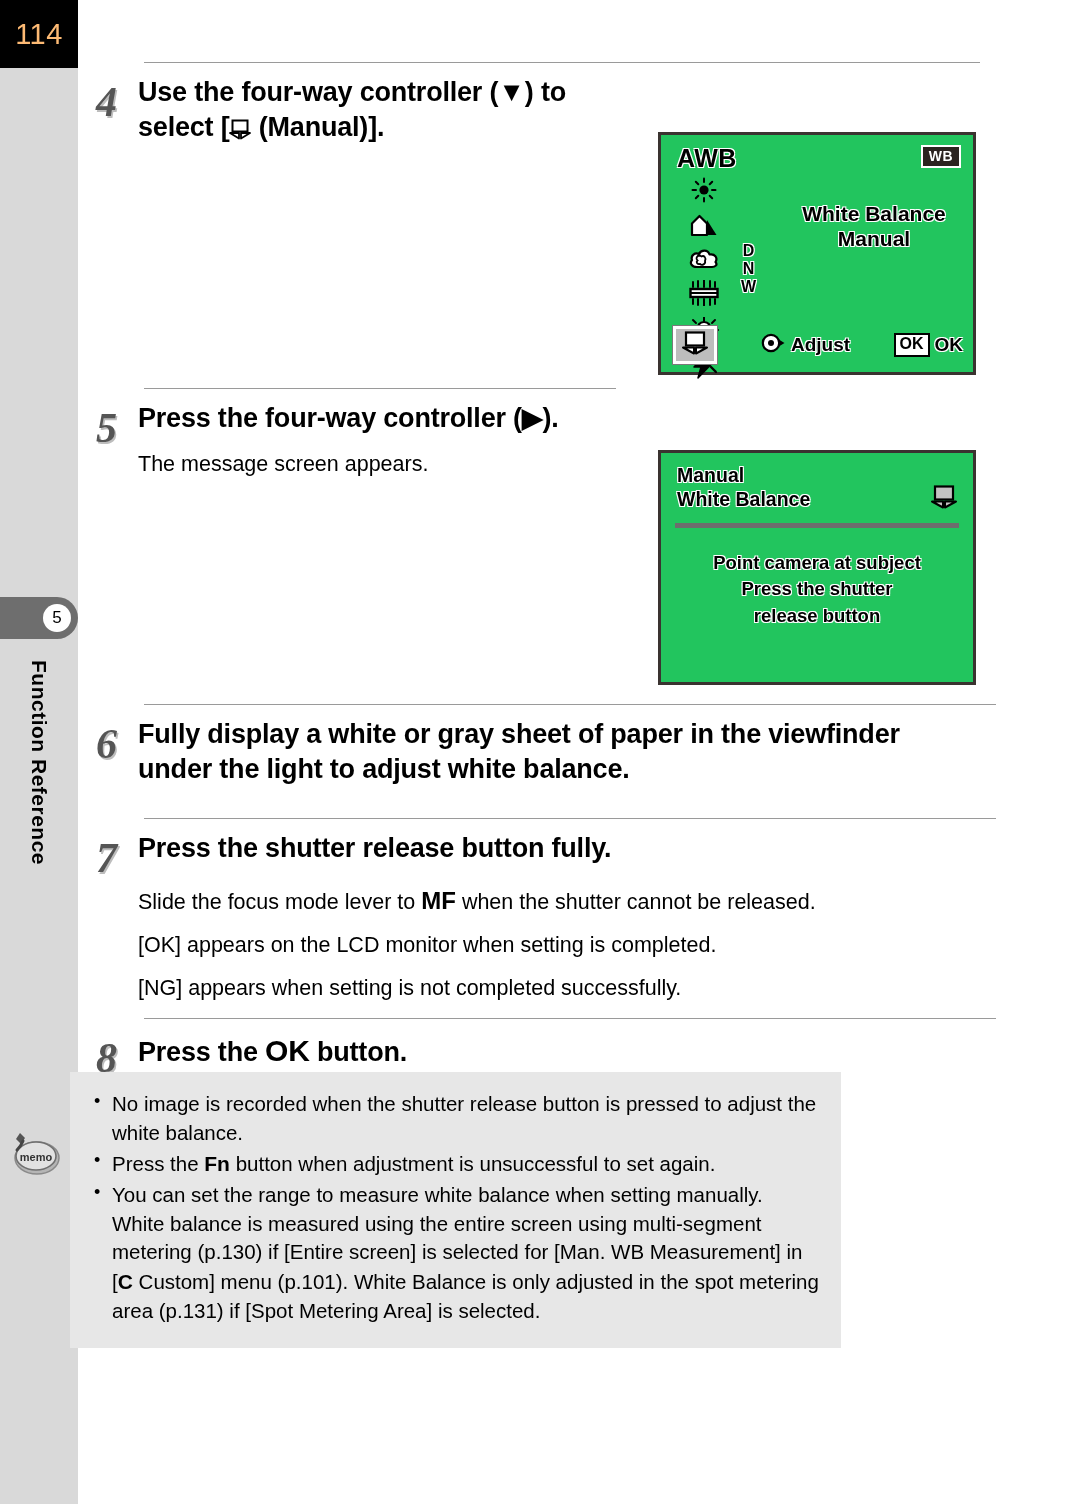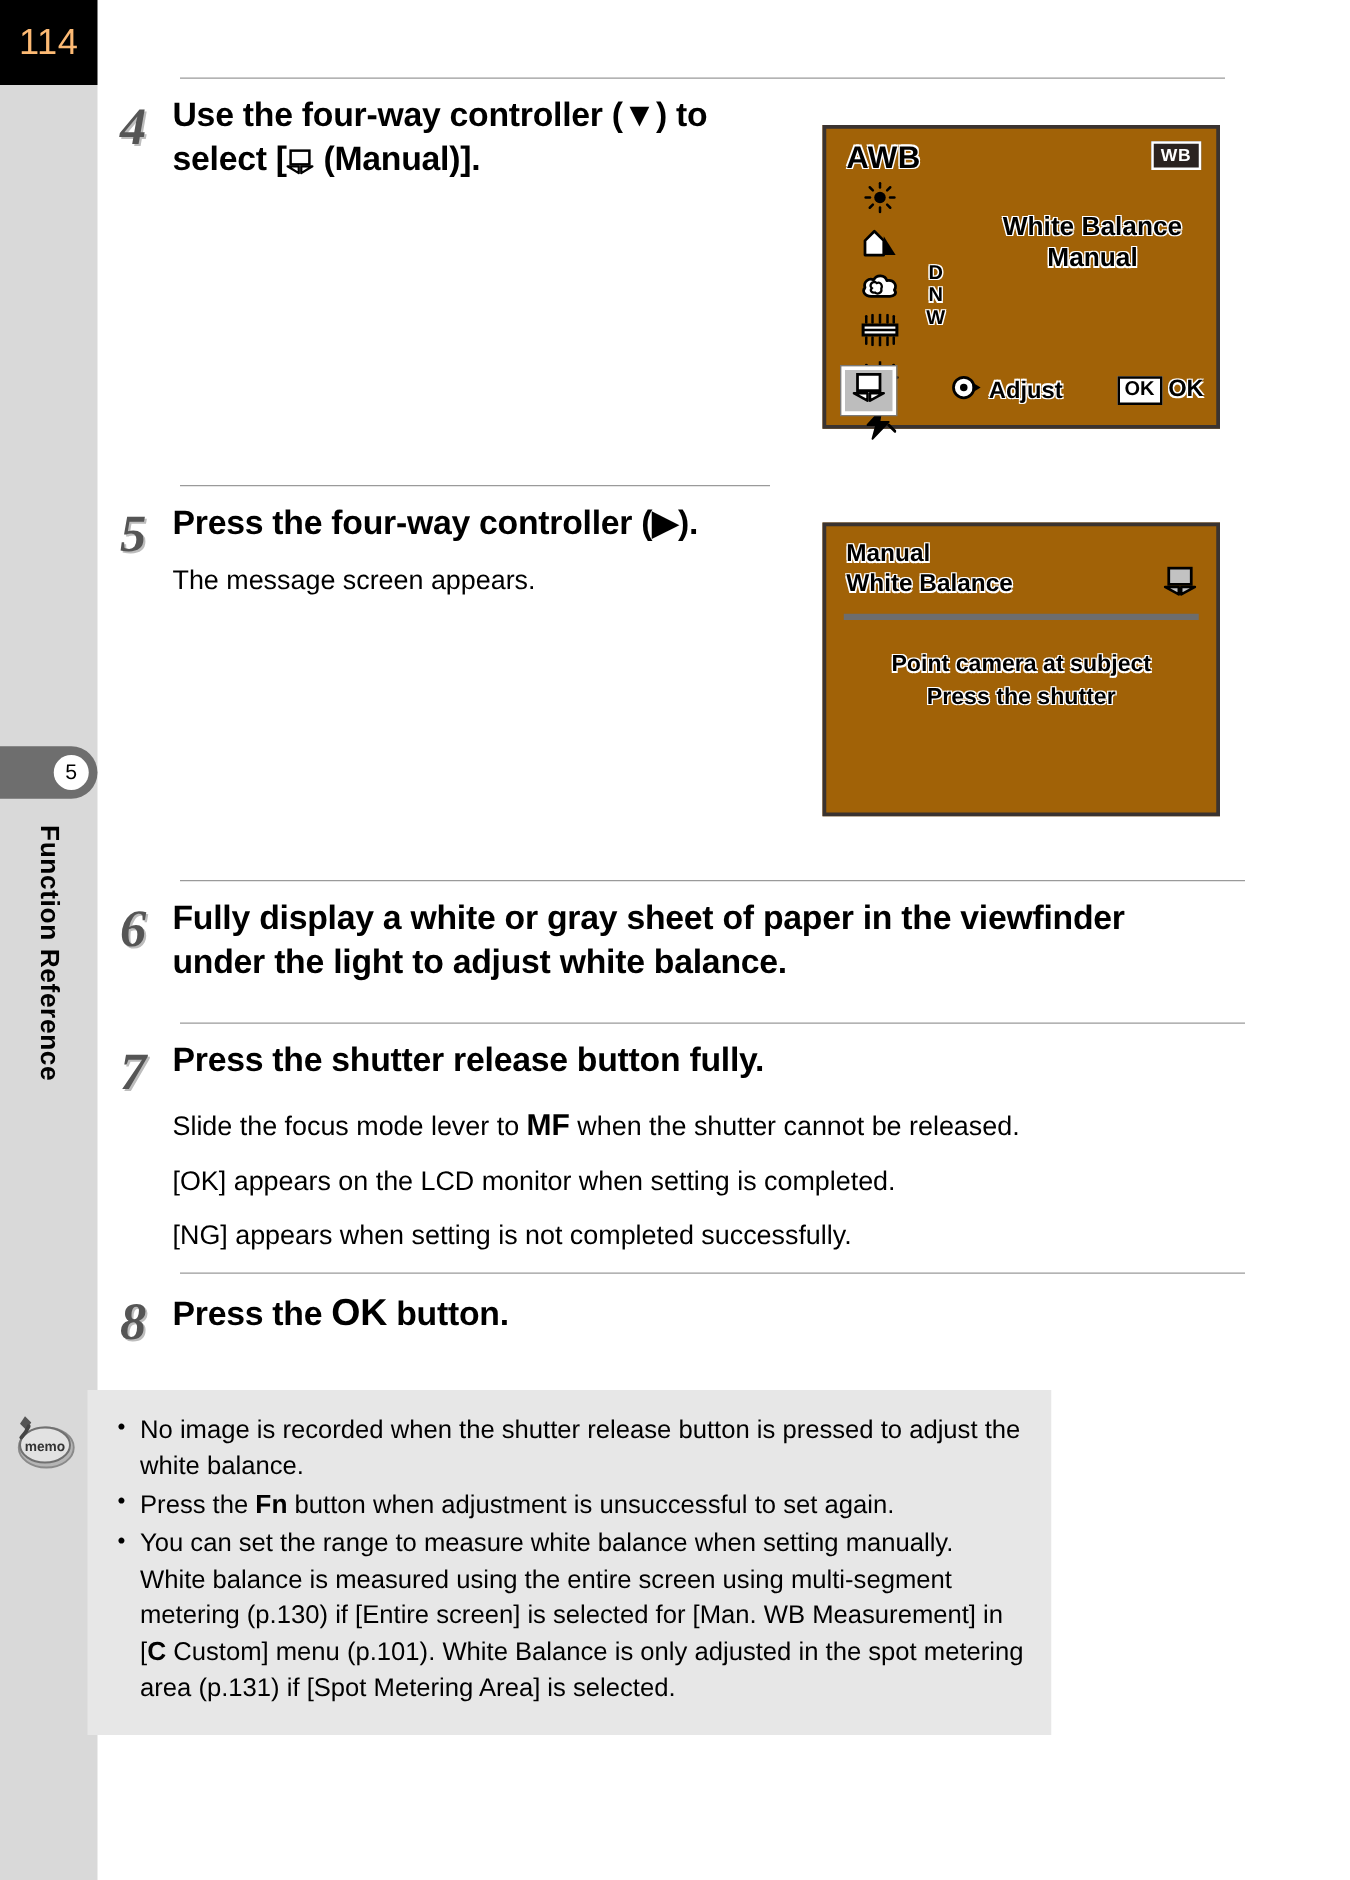--- a/index.html
+++ b/index.html
@@ -142,23 +142,24 @@
     display: inline-block;
     vertical-align: -4px;
     width: 22px;
     height: 21px;
   }
   .wb-man-glyph svg { display:block; }
 
   
   .lcd {
     position: absolute;
-    background: #a16207;
+    background: #22c55e;
     border: 3px solid #3a3330;
     box-sizing: border-box;
+    margin-top: 32px;
   }
   .lcd-1 { left: 562px; top: 100px; width: 318px; height: 243px; }
   .lcd-2 { left: 562px; top: 418px; width: 318px; height: 235px; }
 
   .awb {
     position: absolute;
     left: 16px; top: 9px;
     font-size: 25px;
     font-weight: bold;
     letter-spacing: 0.5px;
@@ -283,21 +284,21 @@
     font-size: 18.5px;
     font-weight: bold;
     line-height: 1.42;
     text-shadow: 1px 1px 0 #fff, -1px -1px 0 #fff, 1px -1px 0 #fff, -1px 1px 0 #fff;
   }
 
   
   .memo-box {
     position: absolute;
     left: 70px;
-    top: 1112px;
+    top: 1072px;
     width: 771px;
     background: #e7e7e7;
     padding: 18px 22px 20px 22px;
     box-sizing: border-box;
   }
   .memo-icon {
     position: absolute;
     left: 8px;
     top: 1128px;
     width: 56px;
@@ -500,20 +501,21 @@
           <rect x="4" y="1.5" width="18" height="13" fill="#c2c2c2" stroke="#000" stroke-width="2.2"></rect>
           <path d="M1 16.5 L12 16.5 L12 22.5 Z" fill="#c2c2c2" stroke="#000" stroke-width="2" stroke-linejoin="round"></path>
           <path d="M25 16.5 L14 16.5 L14 22.5 Z" fill="#c2c2c2" stroke="#000" stroke-width="2" stroke-linejoin="round"></path>
         </svg>
       </div>
     </div>
     <div class="lcd2-divider"></div>
     <div class="lcd2-msg">
       <div>Point camera at subject</div>
       <div>Press the shutter</div>
+      <div>release button</div>
     </div>
   </div>
 
   <div class="step-block" style="left:0; top:704px; width:900px;">
     <div class="rule" style="margin-left:48px; width:852px;"></div>
     <div class="step-row" style="margin-top:12px;">
       <div class="step-num">6</div>
       <div class="step-body">
         <div class="step-heading" style="max-width:830px;">Fully display a white or gray sheet of paper in the viewfinder under the light to adjust white balance.</div>
       </div>

